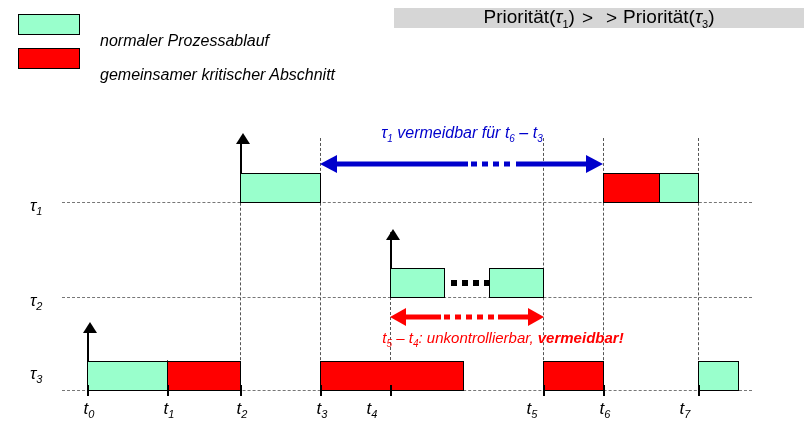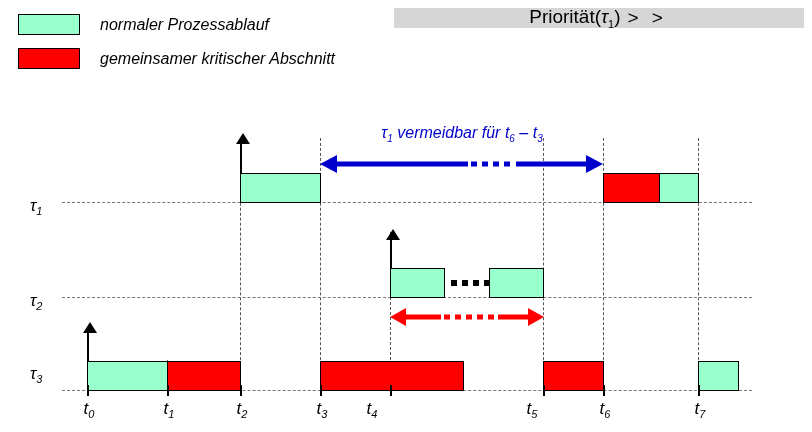--- a/index.html
+++ b/index.html
@@ -4,21 +4,21 @@
 <style>
   html,body{margin:0;padding:0;background:#ffffff;}
   body{width:812px;height:432px;position:relative;overflow:hidden;
        font-family:"Liberation Sans", sans-serif;color:#000;}
 
   
   #legend{position:absolute;left:0;top:0;width:400px;height:100px;}
   .legend-row{position:absolute;left:18px;height:22px;}
   .legend-swatch{position:absolute;left:0;top:0;width:62px;height:21px;
                  border:1px solid #000;box-sizing:border-box;}
-  .legend-label{position:absolute;left:82px;top:1px;white-space:nowrap;
+  .legend-label{position:absolute;left:82px;top:17px;white-space:nowrap;
                 font-style:italic;font-size:16px;line-height:19px;}
 
   
   #priority-box{position:absolute;left:394px;top:8px;width:410px;height:20px;
                 background:#d6d6d6;display:flex;align-items:center;
                 justify-content:center;font-size:19px;white-space:nowrap;}
   #priority-box .tau{font-style:italic;}
   #priority-box sub{font-size:11px;}
 
   
@@ -83,20 +83,23 @@
     <span class="legend-label">gemeinsamer kritischer Abschnitt</span>
   </div>
 </div>
 
 <div id="priority-box">
   <span>
     <span>Priorität(</span><span class="tau">τ</span><sub>1</sub>)
   </span>
   <span style="padding:0 7px">&gt;</span>
   <span style="padding:0 6px">&gt;</span>
+  <span>
+    <span>Priorität(</span><span class="tau">τ</span><sub>3</sub>)
+  </span>
 </div>
 
 <div id="chart">
 
   <div class="gridline" style="left:87px;top:360px;height:30px"></div>
   <div class="gridline" style="left:167px;top:360px;height:30px"></div>
   <div class="gridline" style="left:240px;top:138px;height:252px"></div>
   <div class="gridline" style="left:320px;top:138px;height:252px"></div>
   <div class="gridline" style="left:390px;top:232px;height:158px"></div>
   <div class="gridline" style="left:543px;top:138px;height:252px"></div>
@@ -155,21 +158,21 @@
   <div class="tick-label" style="left:242px;top:399px">
     <span>t</span><sub>2</sub></div>
   <div class="tick-label" style="left:322px;top:399px">
     <span>t</span><sub>3</sub></div>
   <div class="tick-label" style="left:372px;top:399px">
     <span>t</span><sub>4</sub></div>
   <div class="tick-label" style="left:532px;top:399px">
     <span>t</span><sub>5</sub></div>
   <div class="tick-label" style="left:605px;top:399px">
     <span>t</span><sub>6</sub></div>
-  <div class="tick-label" style="left:700px;top:399px">
+  <div class="tick-label" style="left:685px;top:399px">
     <span>t</span><sub>7</sub></div>
 
   <div id="blue-annot-text" style="left:462px;top:124px">
     <span style="font-style:italic">τ</span><sub>1</sub><span> vermeidbar für </span><span>t</span><sub>6</sub><span> – </span><span>t</span><sub>3</sub>
   </div>
   <div class="dbl-arrow" style="left:320px;top:155px;width:283px;height:18px">
     <span class="ah ah-l" style="left:0;border-right:17px solid #0000cc"></span>
     <span class="dbl-bar" style="left:16px;width:132px;background:#0000cc"></span>
     <span class="dots" style="left:151px">
       <span class="dot" style="background:#0000cc"></span>
@@ -187,14 +190,17 @@
     <span class="dots" style="left:54px">
       <span class="dot" style="background:#ff0000"></span>
       <span class="dot" style="background:#ff0000"></span>
       <span class="dot" style="background:#ff0000"></span>
       <span class="dot" style="background:#ff0000"></span>
       <span class="dot" style="background:#ff0000"></span>
     </span>
     <span class="dbl-bar" style="left:108px;width:30px;background:#ff0000"></span>
     <span class="ah ah-r" style="right:0;border-left:16px solid #ff0000"></span>
   </div>
+  <div id="red-annot-text" style="left:503px;top:329px">
+    <span>t</span><sub>5</sub><span> – </span><span>t</span><sub>4</sub><span>: unkontrollierbar, </span><b>vermeidbar!</b>
+  </div>
 
 </div>
 
 </body></html>

